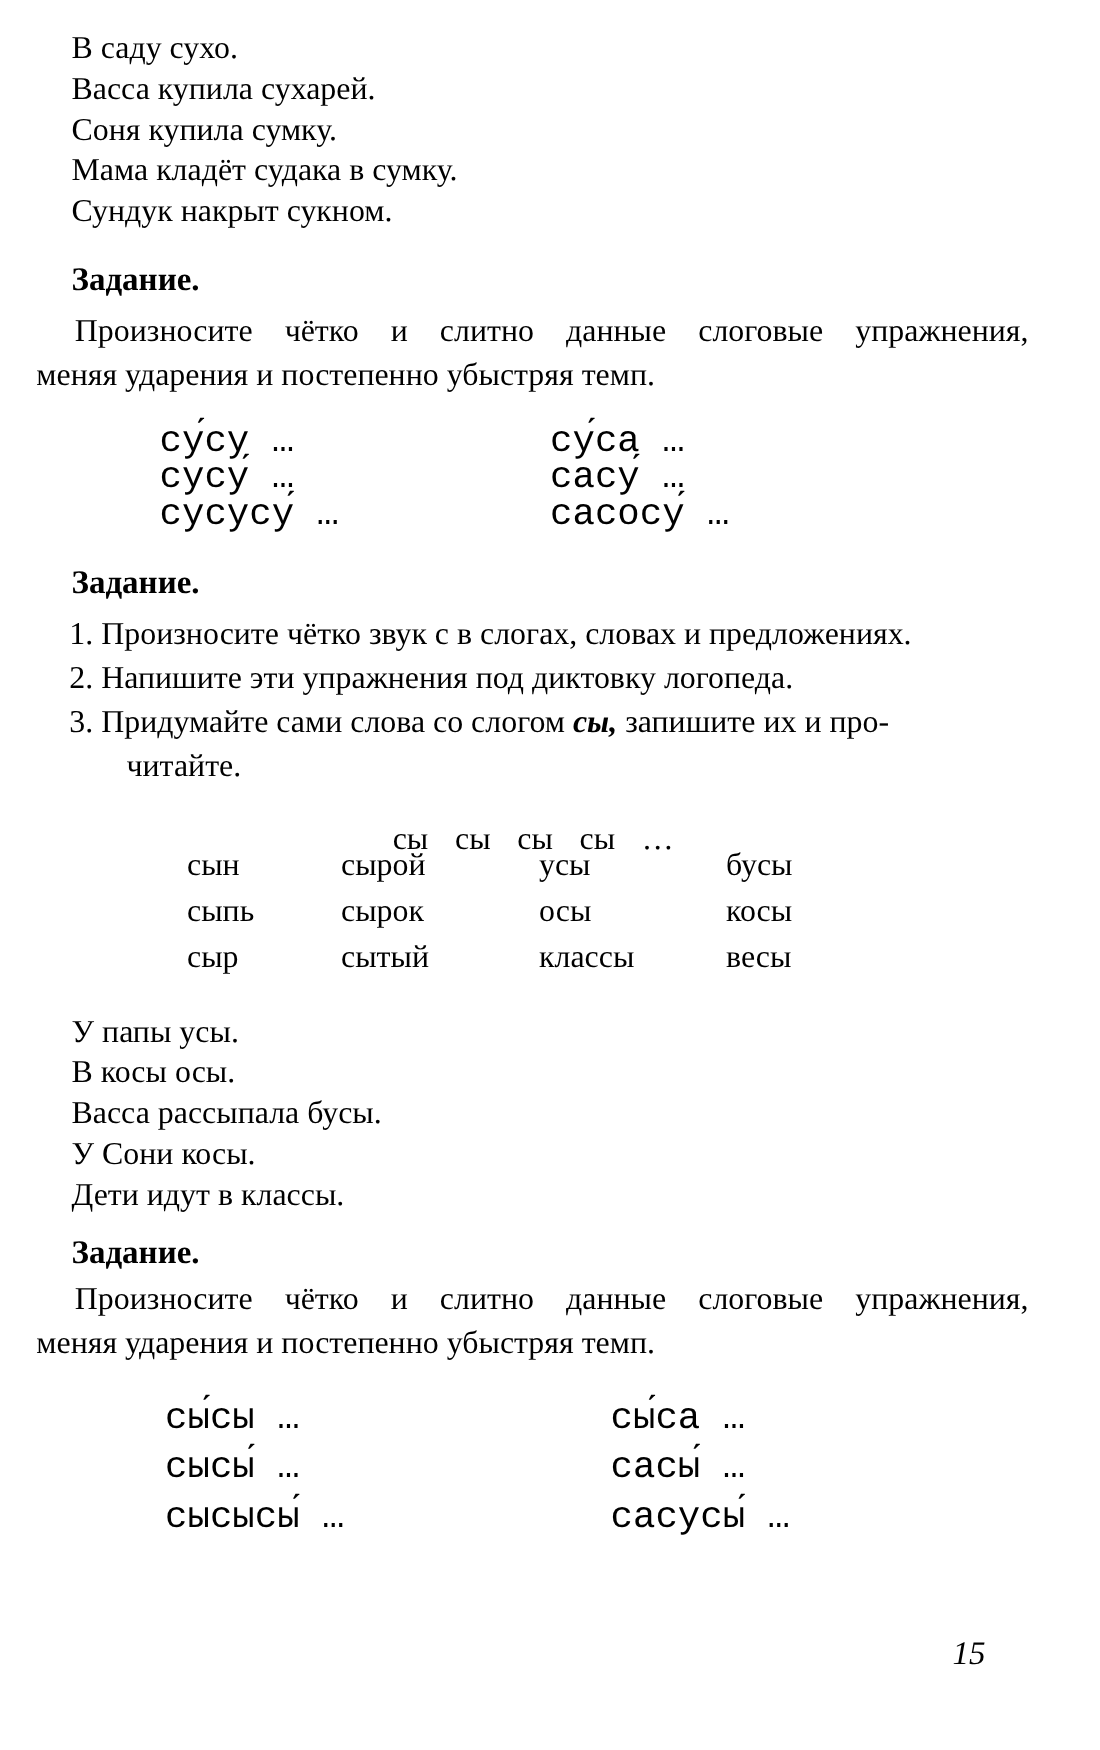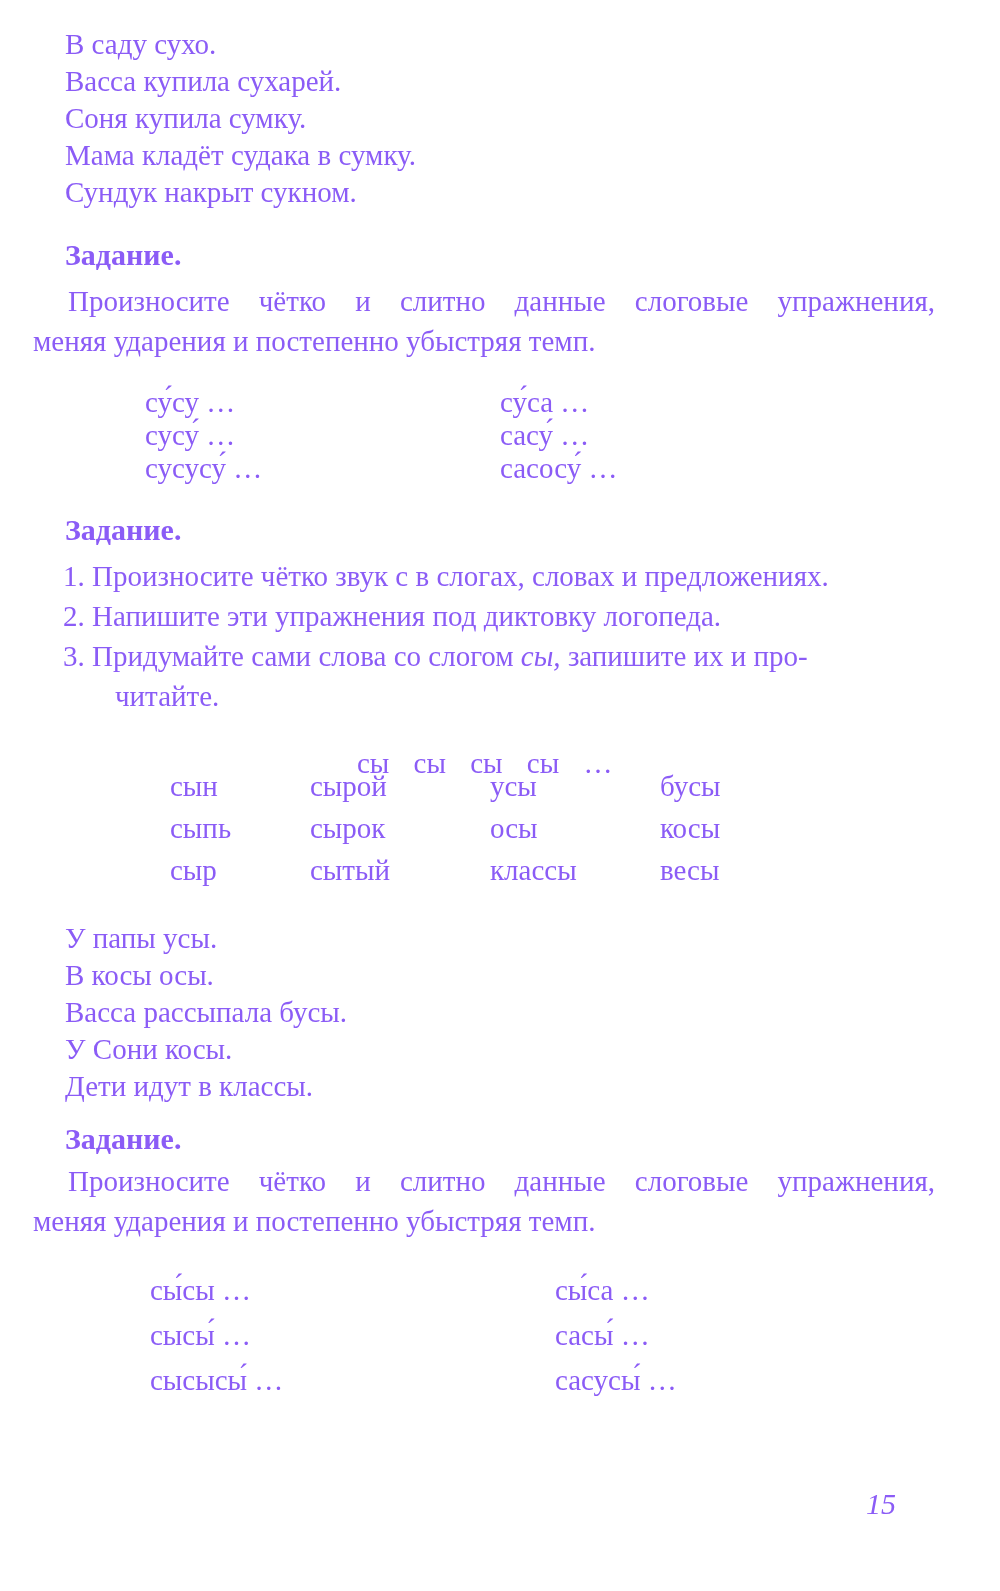--- a/index.html
+++ b/index.html
@@ -5,21 +5,21 @@
   html, body {
     margin: 0;
     padding: 0;
     background: #ffffff;
   }
   #page {
     position: relative;
     width: 1000px;
     height: 1591px;
     background: #ffffff;
-    color: #8b5cf6;
+    color: #000000;
     font-family: "Liberation Serif", "DejaVu Serif", serif;
     overflow: hidden;
   }
   .abs { position: absolute; }
 
   .body-text {
     font-size: 29px;
     line-height: 37px;
   }
   .heading {
@@ -31,32 +31,33 @@
     width: 902px;
     font-size: 29px;
     line-height: 40px;
   }
   .para .first {
     text-indent: 35px;
     text-align: justify;
     text-align-last: justify;
   }
   .drill {
-    font-size: 29px;
+    font-size: 34px;
+    font-family: Liberation Mono, monospace;
   }
   .drill-tight div { line-height: 33px; }
   .drill-loose div { line-height: 45px; }
 
   .list {
     font-size: 29px;
     line-height: 40px;
     width: 880px;
   }
   .list .cont { padding-left: 52px; }
-  .bold-italic { font-weight: normal; font-style: italic; }
+  .bold-italic { font-weight: bold; font-style: italic; }
 
   .syll-line {
     font-size: 29px;
     line-height: 34px;
     word-spacing: 17px;
   }
   .word-grid {
     display: grid;
     grid-template-columns: 140px 180px 170px auto;
     grid-auto-rows: 42px;

